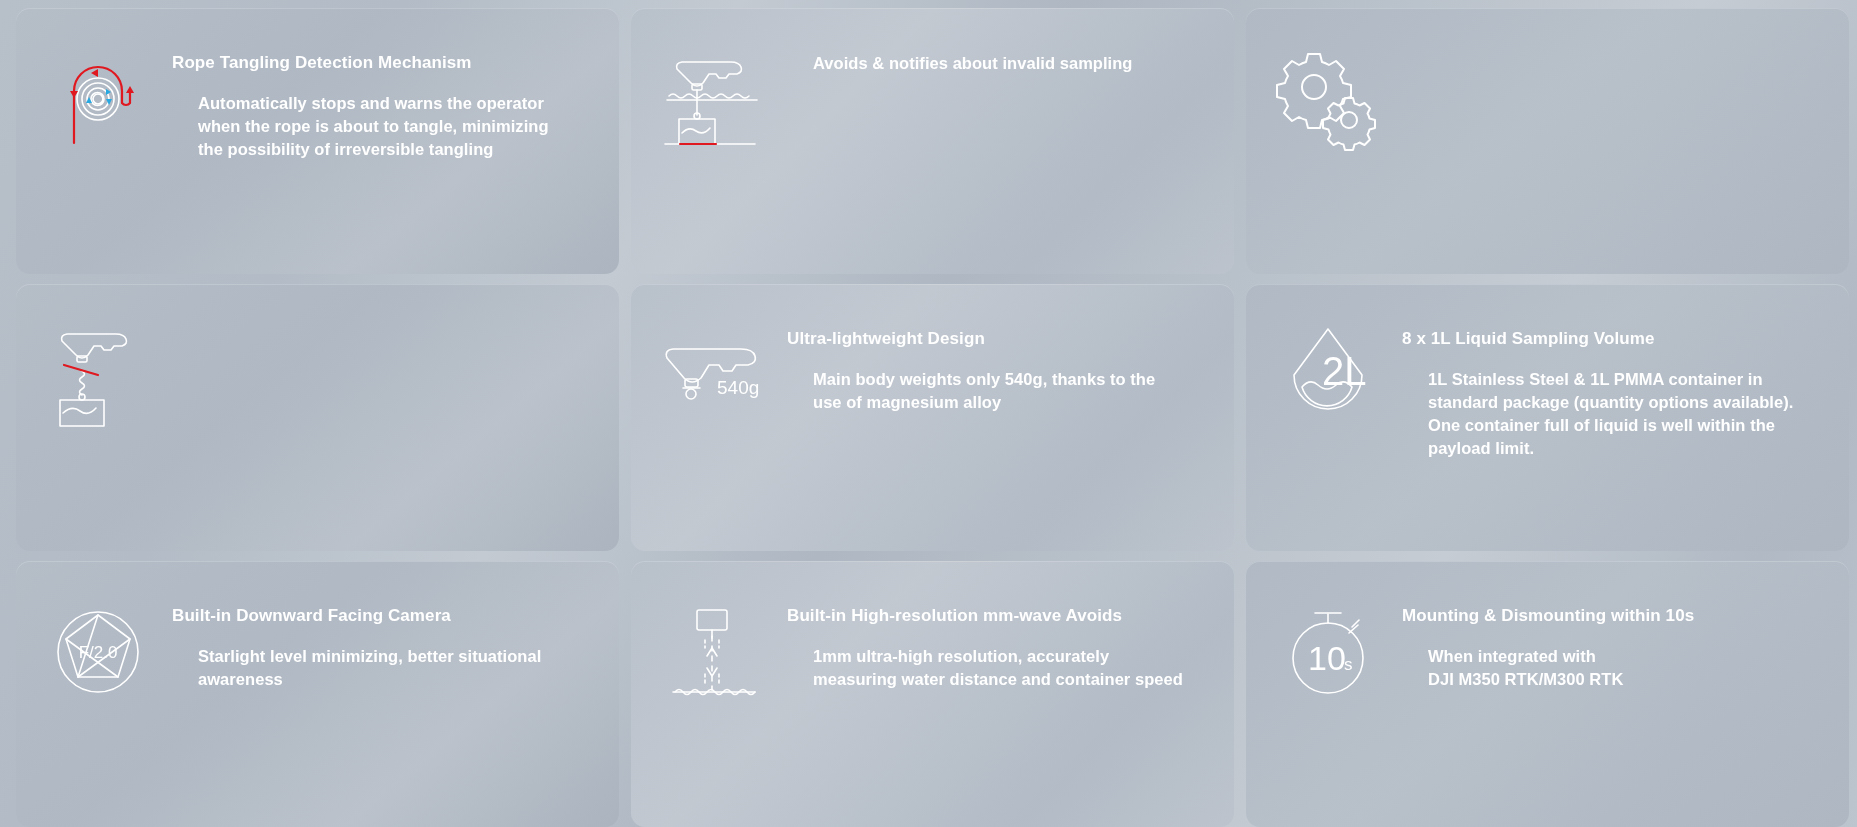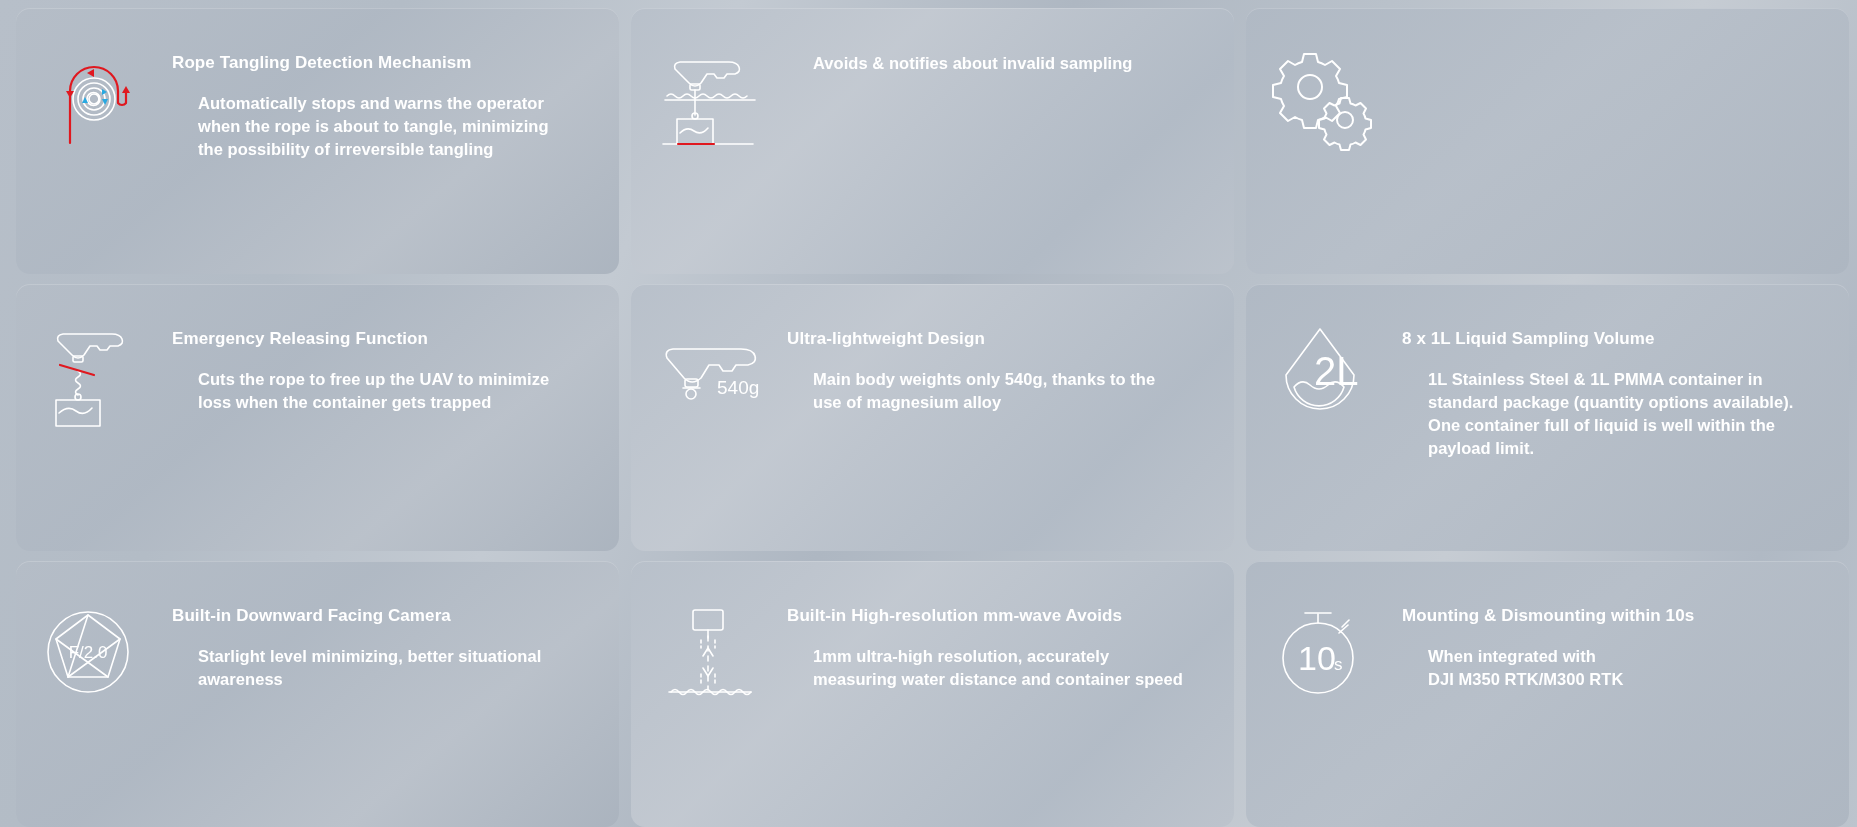--- a/index.html
+++ b/index.html
@@ -67,21 +67,21 @@
         rgba(178,187,198,0.93) 75%,
         rgba(188,195,204,0.92) 100%);
   }
 
   .icon-wrap {
     flex: 0 0 auto;
     width: 112px;
     height: 110px;
     display: flex;
     align-items: center;
-    justify-content: flex-start;
+    justify-content: center;
     margin-top: 2px;
   }
 
   .icon-wrap svg { display: block; overflow: visible; }
 
   .card-text {
     flex: 1 1 auto;
     min-width: 0;
     padding-top: 10px;
   }
@@ -196,24 +196,20 @@
 
         <path class="st-thin" d="M36 48 q5 3 0 6 q-5 3 0 6 q5 3 0 6 q-5 3 0 6"></path>
 
         <line class="st-red" x1="18" y1="42" x2="52" y2="52"></line>
 
         <circle class="st-thin" cx="36" cy="74" r="3"></circle>
         <path class="st-thin" d="M14 77 L58 77 L58 103 L14 103 Z"></path>
         <path class="st-thin" d="M17 90 q9 -8 17 -2 t16 -3"></path>
       </svg>
     </div>
-    <div class="card-text">
-      <div class="card-title">Emergency Releasing Function</div>
-      <div class="card-desc">Cuts the rope to free up the UAV to minimize loss when the container gets trapped</div>
-    </div>
   </div>
 
   <div class="card bright">
     <div class="icon-wrap">
       <svg width="112" height="86" viewBox="0 0 112 86">
 
         <path class="st-thin" d="M10 26 Q7 18 16 17 L84 17 Q96 17 98 24 Q100 31 91 33 L79 33 L75 39 L66 39 L62 33 L52 33 L44 46 Q35 54 27 46 Z"></path>
 
         <rect class="st-thin" x="28" y="47" width="13" height="8" rx="2"></rect>
         <path class="st-thin" d="M26 56 L43 56"></path>

